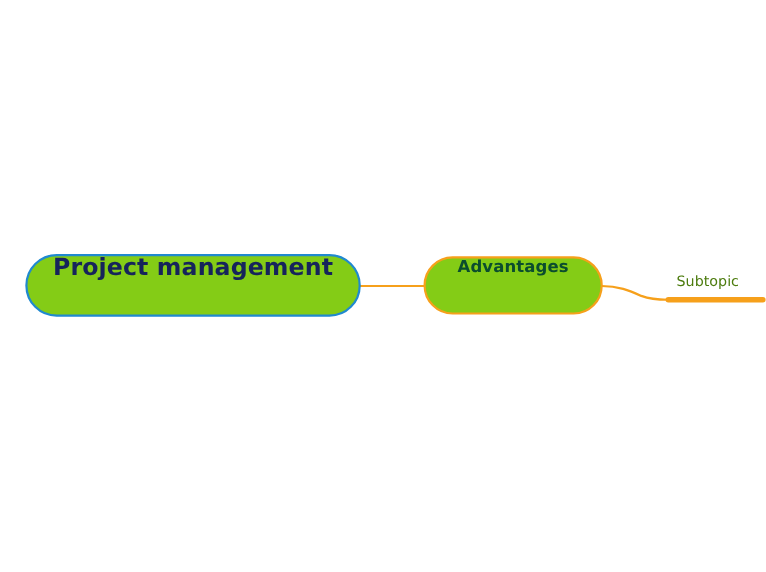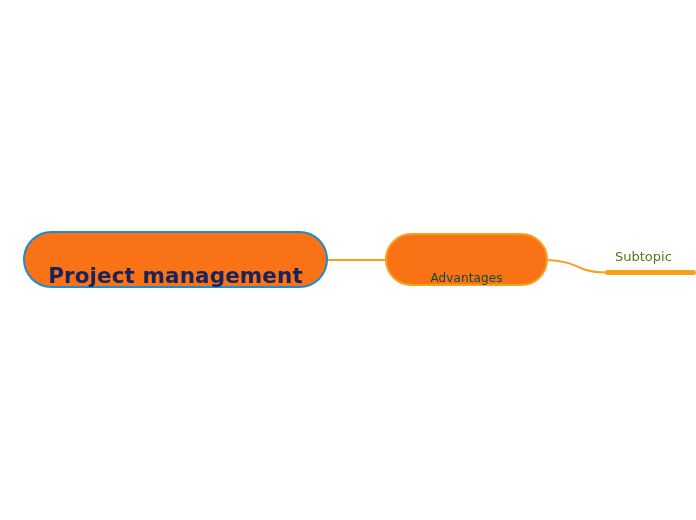--- a/index.html
+++ b/index.html
@@ -29,23 +29,23 @@
     left: 0;
     top: 0;
     width: 696px;
     height: 520px;
     z-index: 1;
   }
   .node {
     position: absolute;
     box-sizing: border-box;
     display: flex;
-    align-items: flex-end;
+    align-items: flex-start;
     justify-content: center;
-    background: #f97316;
+    background: #84cc16;
     z-index: 2;
   }
   
   #node-root {
     left: 23px;
     top: 231px;
     width: 305px;
     height: 57px;
     border: 2.5px solid #2089cf;
     border-radius: 29px;
@@ -61,22 +61,22 @@
   
   #node-advantages {
     left: 385px;
     top: 233px;
     width: 163px;
     height: 53px;
     border: 2.5px solid #f6a01b;
     border-radius: 27px;
   }
   #node-advantages .node-label {
-    font-size: 12px;
-    font-weight: normal;
+    font-size: 15px;
+    font-weight: bold;
     color: #0b4d2e;
     letter-spacing: 0.1px;
     line-height: 1;
     white-space: nowrap;
   }
   
   #node-subtopic {
     position: absolute;
     left: 605px;
     top: 249px;

